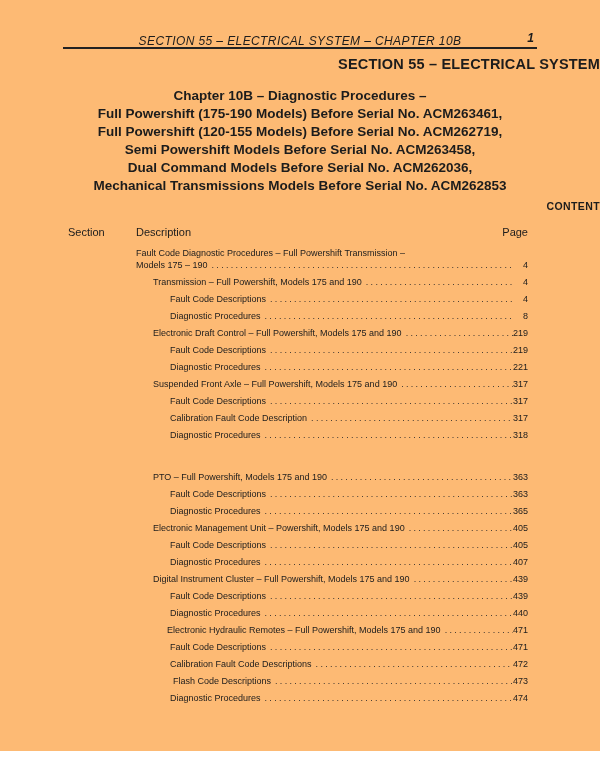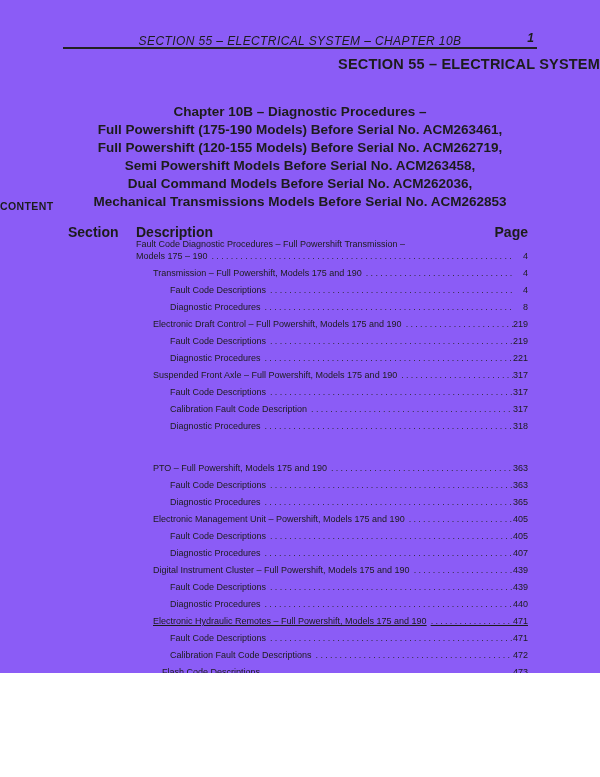--- a/index.html
+++ b/index.html
@@ -1,20 +1,20 @@
 <!DOCTYPE html>
 <html><head>
 <meta charset="utf-8">
 <style>
   html, body { margin: 0; padding: 0; background: #ffffff; }
   .page {
     position: relative;
     width: 600px;
-    height: 673px;
-    background: #8b5cf6;
+    height: 751px;
+    background: #fdba74;
     color: #1c1c1c;
     font-family: "Liberation Sans", sans-serif;
     overflow: hidden;
   }
   
   .running-head {
     position: absolute;
     left: 63px;
     right: 63px;
     top: 31px;
@@ -56,45 +56,45 @@
   }
   .chapter-title {
     position: absolute;
     top: 87px;
     left: 0;
     right: 0;
     text-align: center;
     font-weight: bold;
     font-size: 13.5px;
     line-height: 18px;
-    margin-top: 16px;
   }
   .content-label {
     position: absolute;
     top: 200px;
     left: 0;
     right: 0;
-    text-align: left;
+    text-align: right;
     font-weight: bold;
     font-size: 10.5px;
     letter-spacing: 0.4px;
   }
   
   .toc {
     position: absolute;
     top: 226px;
     left: 68px;
     right: 72px;
     font-size: 9px;
     line-height: 12px;
   }
   .toc-head {
     display: flex;
-    font-weight: bold;
-    font-size: 14px;
+    font-weight: normal;
+    font-size: 11px;
+    margin-bottom: 9px;
   }
   .col-section { width: 68px; flex: 0 0 68px; }
   .col-desc    { flex: 1; }
   .col-page    { flex: 0 0 auto; text-align: left; }
   .toc-entries { margin-left: 68px; }
   .toc-entry { margin-bottom: 5px; }
   .toc-line {
     display: flex;
     align-items: flex-end;
   }
@@ -280,42 +280,42 @@
             <span class="toc-page">439</span>
           </div>
         </div>
         <div class="toc-entry" style="margin-left: 34px;">
           <div class="toc-line">
             <span class="toc-text">Diagnostic Procedures</span>
             <span class="toc-leader" aria-hidden="true">................................................................................................................................................................</span>
             <span class="toc-page">440</span>
           </div>
         </div>
-        <div class="toc-entry" style="margin-left: 17px; text-decoration: underline;">
+        <div class="toc-entry" style="margin-left: 31px;">
           <div class="toc-line">
             <span class="toc-text">Electronic Hydraulic Remotes – Full Powershift, Models 175 and 190</span>
             <span class="toc-leader" aria-hidden="true">................................................................................................................................................................</span>
             <span class="toc-page">471</span>
           </div>
         </div>
         <div class="toc-entry" style="margin-left: 34px;">
           <div class="toc-line">
             <span class="toc-text">Fault Code Descriptions</span>
             <span class="toc-leader" aria-hidden="true">................................................................................................................................................................</span>
             <span class="toc-page">471</span>
           </div>
         </div>
         <div class="toc-entry" style="margin-left: 34px;">
           <div class="toc-line">
             <span class="toc-text">Calibration Fault Code Descriptions</span>
             <span class="toc-leader" aria-hidden="true">................................................................................................................................................................</span>
             <span class="toc-page">472</span>
           </div>
         </div>
-        <div class="toc-entry" style="margin-left: 26px; text-decoration: underline;">
+        <div class="toc-entry" style="margin-left: 37px;">
           <div class="toc-line">
             <span class="toc-text">Flash Code Descriptions</span>
             <span class="toc-leader" aria-hidden="true">................................................................................................................................................................</span>
             <span class="toc-page">473</span>
           </div>
         </div>
         <div class="toc-entry" style="margin-left: 34px;">
           <div class="toc-line">
             <span class="toc-text">Diagnostic Procedures</span>
             <span class="toc-leader" aria-hidden="true">................................................................................................................................................................</span>

